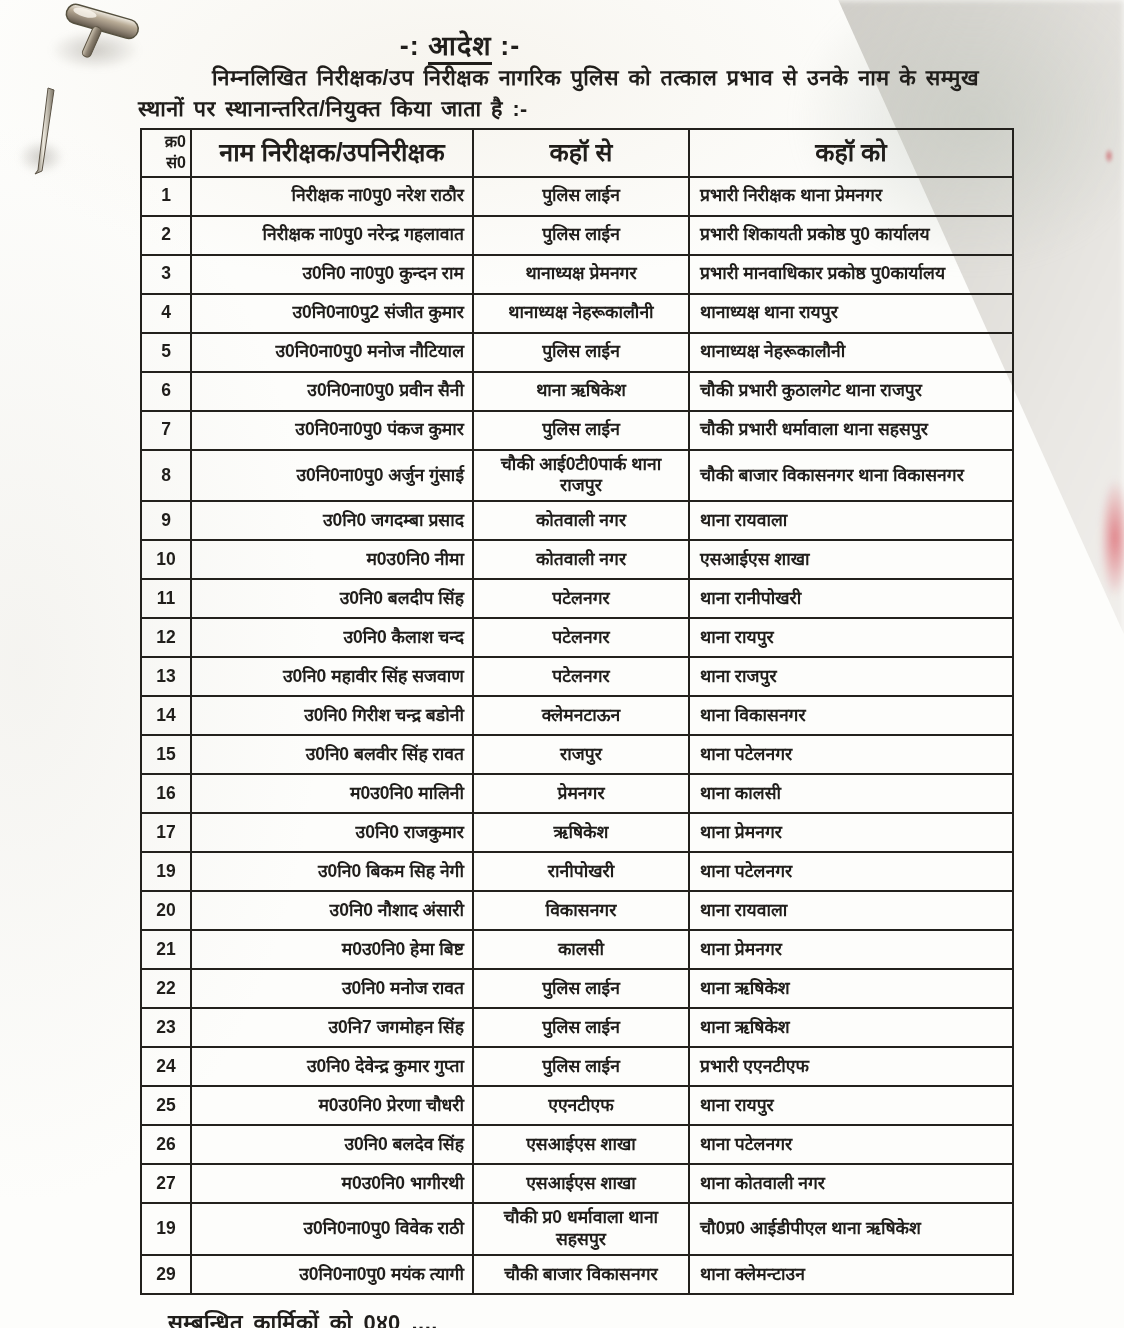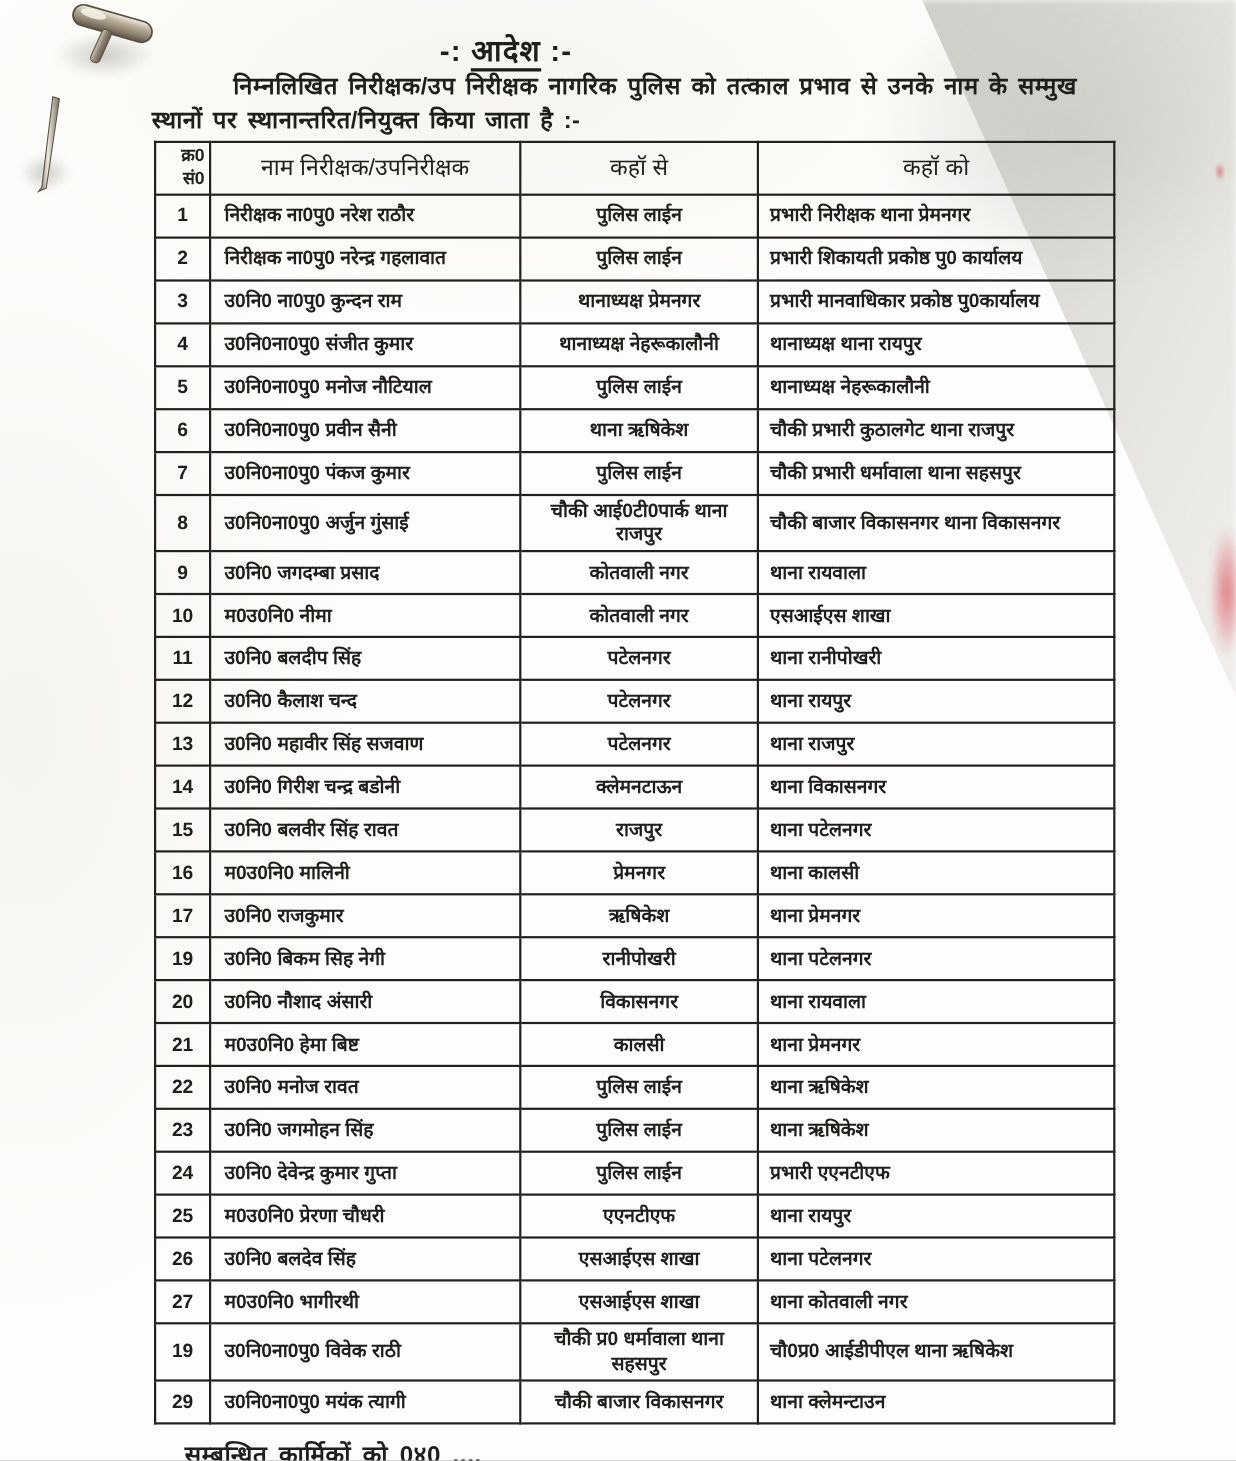--- a/index.html
+++ b/index.html
@@ -59,27 +59,27 @@
 
   
   .table-wrap{position:absolute;top:128px;left:140px;width:872px;}
   table{border-collapse:collapse;width:872px;table-layout:fixed;}
   th,td{
     border:2px solid #23211d;
     font-weight:600;font-size:17.5px;line-height:1.25;
     padding:3px 8px;vertical-align:middle;
     overflow:hidden;
   }
-  th{font-size:21px;font-weight:400;padding:2px 4px;}
+  th{font-size:25px;font-weight:700;padding:2px 4px;}
   col.w-sno{width:50px;}
   col.w-name{width:282px;}
   col.w-from{width:216px;}
   col.w-to{width:324px;}
   td.c-sno{text-align:center;height:31px;}
-  td.c-name{text-align:left;padding-left:12px;}
+  td.c-name{text-align:right;padding-left:12px;}
   td.c-from{text-align:center;margin-left:26px;}
   td.c-to{text-align:left;padding-left:10px;}
   th.h-sno{font-size:16px;line-height:1.3;font-weight:700;text-align:right;}
   .footer-cut{
     position:absolute;top:1306px;left:168px;width:700px;
     font-size:22px;font-weight:600;letter-spacing:0.5px;word-spacing:4px;
     white-space:nowrap;
   }
 </style>
 </head>
@@ -167,21 +167,21 @@
       <td class="c-to">प्रभारी शिकायती प्रकोष्ठ पु0 कार्यालय</td>
     </tr>
           <tr>
       <td class="c-sno">3</td>
       <td class="c-name">उ0नि0 ना0पु0 कुन्दन राम</td>
       <td class="c-from">थानाध्यक्ष प्रेमनगर</td>
       <td class="c-to">प्रभारी मानवाधिकार प्रकोष्ठ पु0कार्यालय</td>
     </tr>
           <tr>
       <td class="c-sno">4</td>
-      <td class="c-name">उ0नि0ना0पु0 संजीत कुमार</td>
+      <td class="c-name">उ0नि0ना0पु2 संजीत कुमार</td>
       <td class="c-from">थानाध्यक्ष नेहरूकालौनी</td>
       <td class="c-to">थानाध्यक्ष थाना रायपुर</td>
     </tr>
           <tr>
       <td class="c-sno">5</td>
       <td class="c-name">उ0नि0ना0पु0 मनोज नौटियाल</td>
       <td class="c-from">पुलिस लाईन</td>
       <td class="c-to">थानाध्यक्ष नेहरूकालौनी</td>
     </tr>
           <tr>
@@ -275,21 +275,21 @@
       <td class="c-to">थाना प्रेमनगर</td>
     </tr>
           <tr>
       <td class="c-sno">22</td>
       <td class="c-name">उ0नि0 मनोज रावत</td>
       <td class="c-from">पुलिस लाईन</td>
       <td class="c-to">थाना ऋषिकेश</td>
     </tr>
           <tr>
       <td class="c-sno">23</td>
-      <td class="c-name">उ0नि0 जगमोहन सिंह</td>
+      <td class="c-name">उ0नि7 जगमोहन सिंह</td>
       <td class="c-from">पुलिस लाईन</td>
       <td class="c-to">थाना ऋषिकेश</td>
     </tr>
           <tr>
       <td class="c-sno">24</td>
       <td class="c-name">उ0नि0 देवेन्द्र कुमार गुप्ता</td>
       <td class="c-from">पुलिस लाईन</td>
       <td class="c-to">प्रभारी एएनटीएफ</td>
     </tr>
           <tr>

